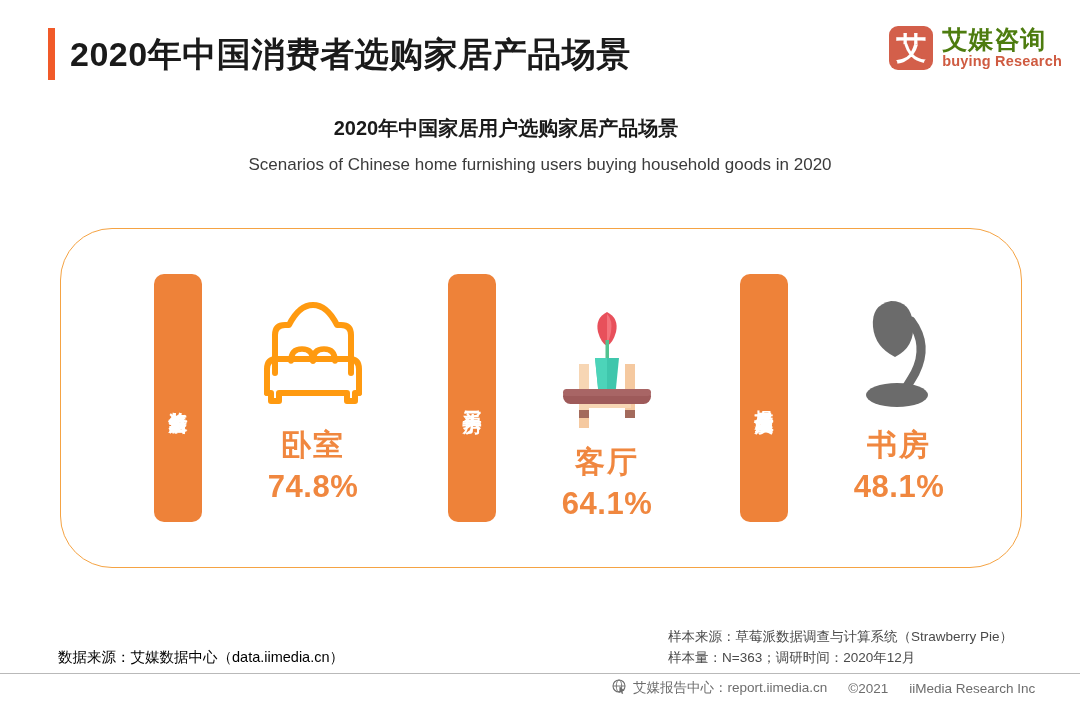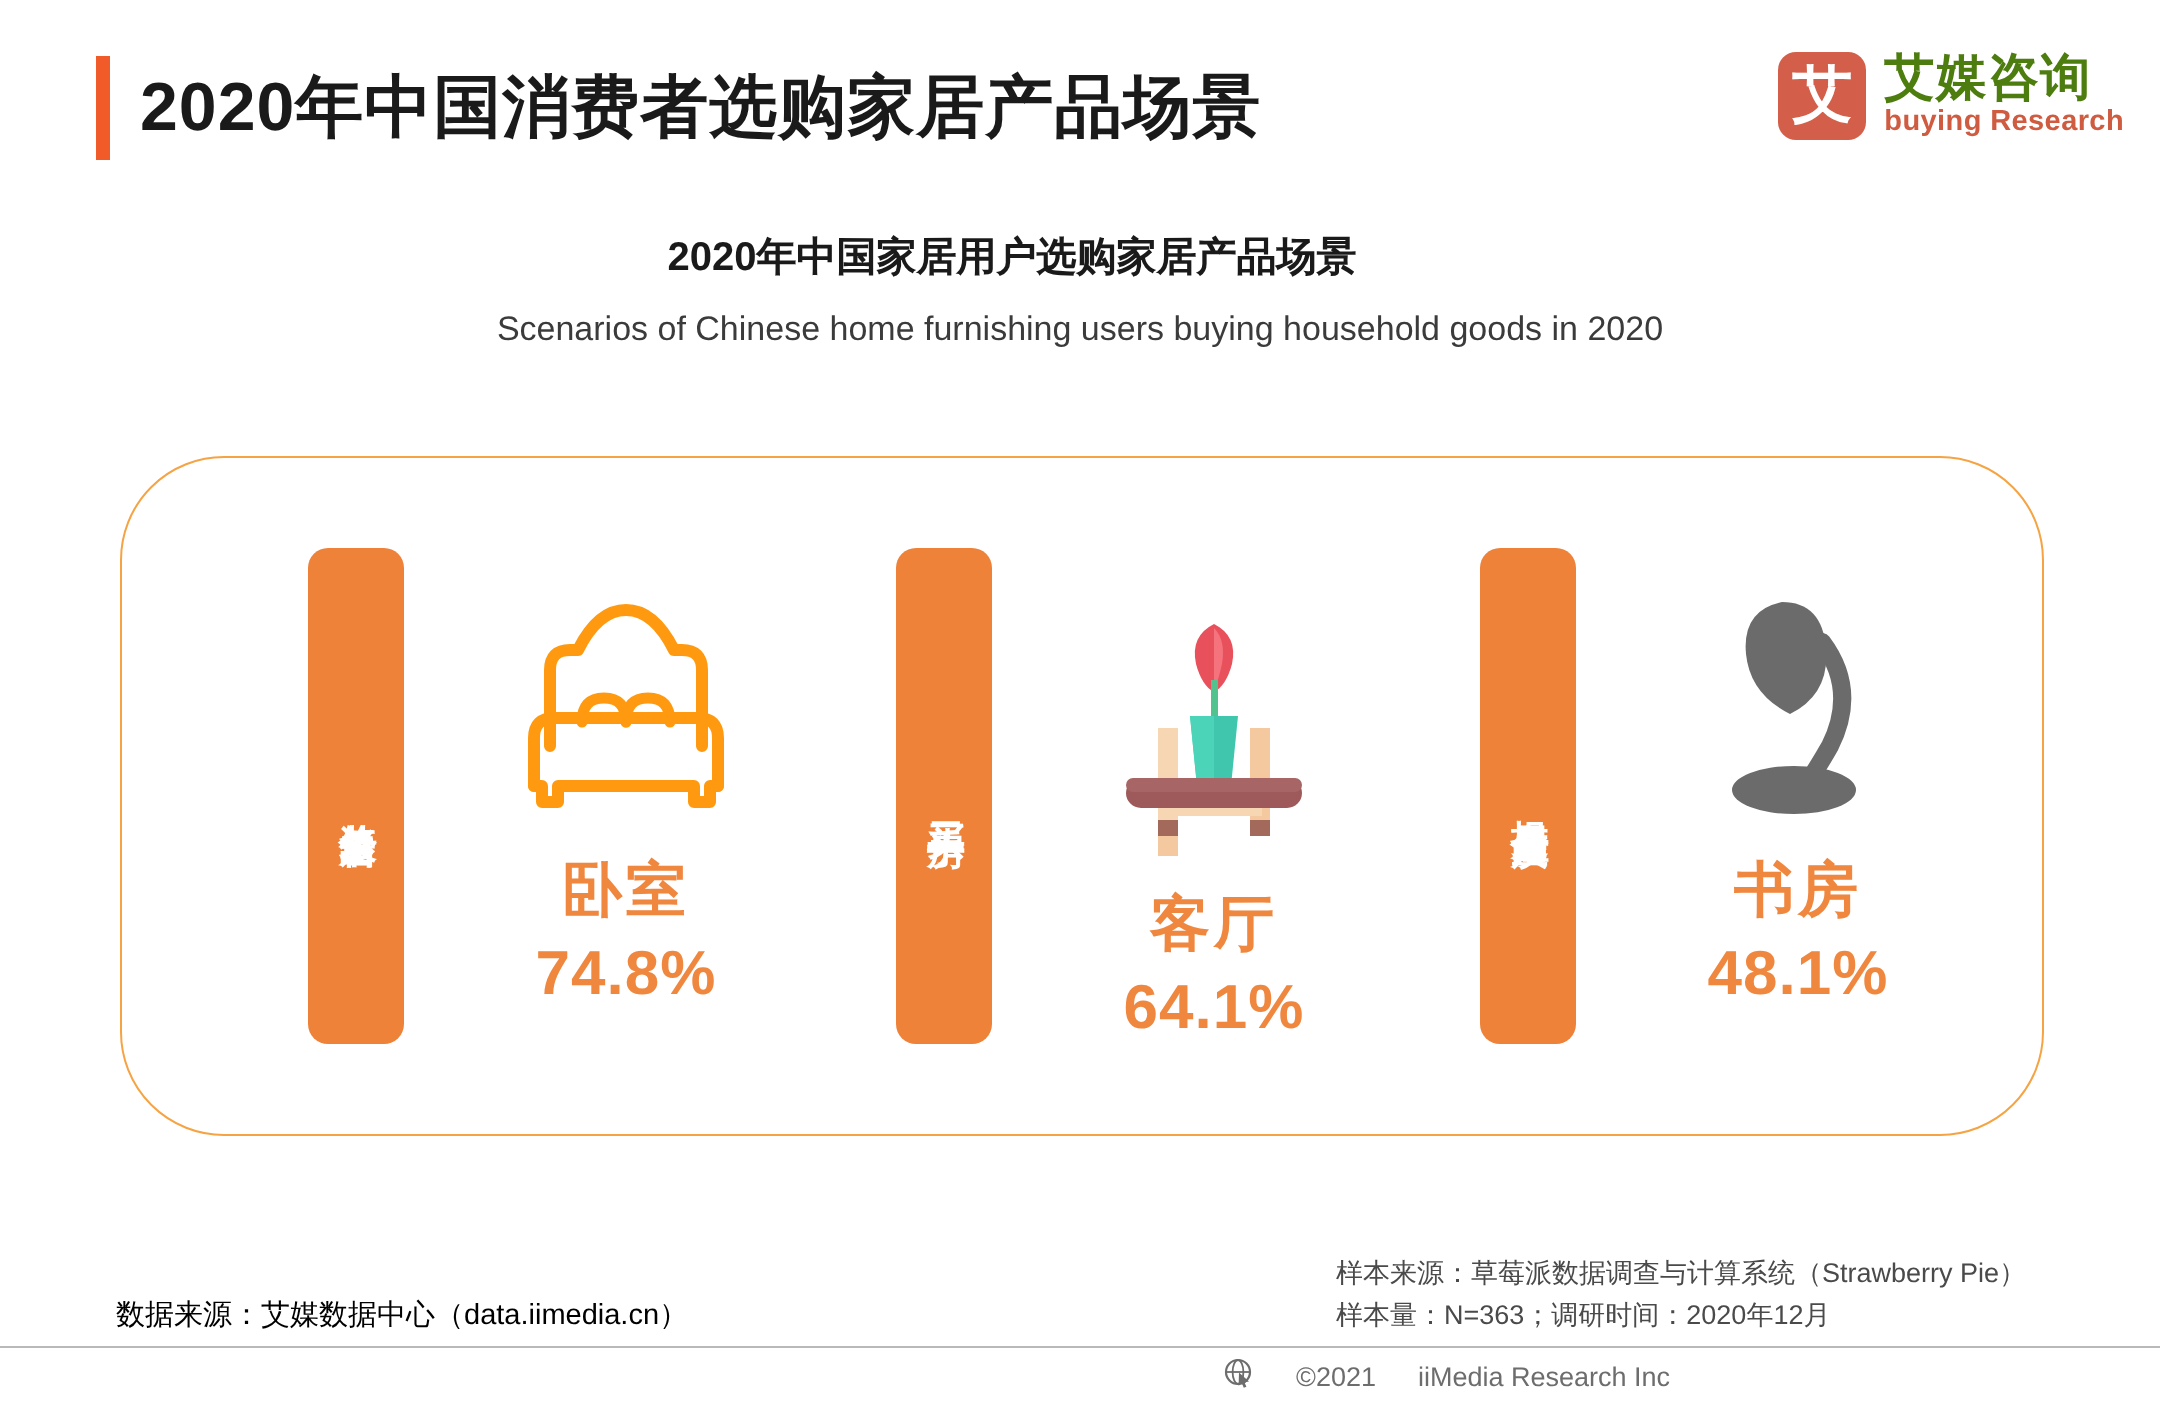--- a/index.html
+++ b/index.html
@@ -317,17 +317,18 @@
 
 <div class="attrib">
   <span>
     <svg width="15" height="15" viewBox="0 0 15 15" fill="none">
       <circle cx="7" cy="7" r="6" stroke="#6d6d6d" stroke-width="1.1" fill="none"></circle>
       <ellipse cx="7" cy="7" rx="2.7" ry="6" stroke="#6d6d6d" stroke-width="0.9" fill="none"></ellipse>
       <line x1="1" y1="7" x2="13" y2="7" stroke="#6d6d6d" stroke-width="0.9"></line>
       <path d="M7.5 7.2 L12.5 11.8 L10.2 12.1 L11.2 14.4 L9.9 14.9 L8.9 12.6 L7.3 13.9 Z" fill="#6d6d6d"></path>
     </svg>
   </span>
+  <span>艾媒报告中心：report.iimedia.cn</span>
   <span class="sep"></span>
   <span>©2021</span>
   <span class="sep"></span>
   <span>iiMedia Research Inc</span>
 </div>
 
 </body></html>

